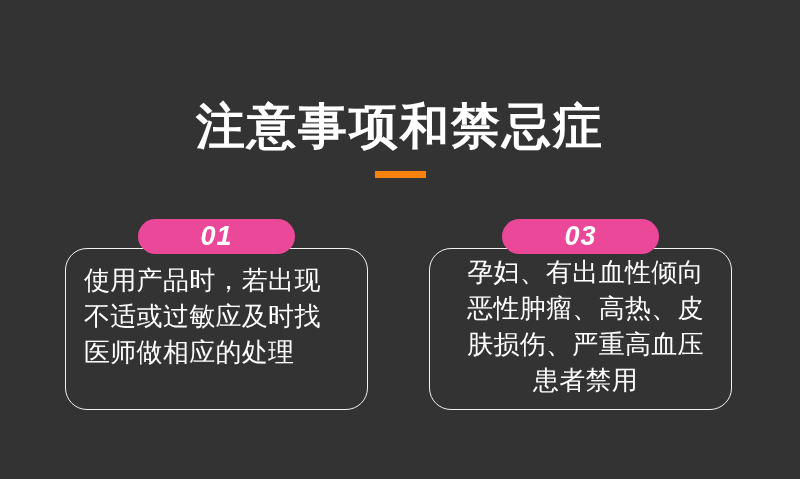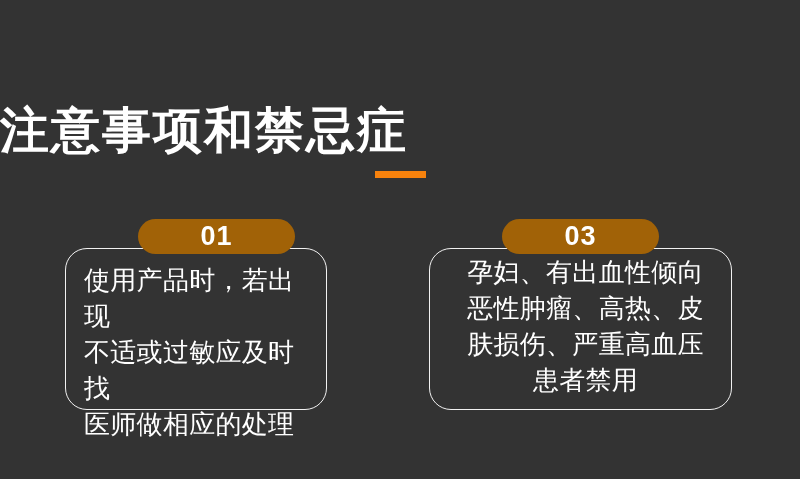--- a/index.html
+++ b/index.html
@@ -21,26 +21,28 @@
     background: #333333;
     box-sizing: border-box;
   }
 
   
   #page-title {
     position: absolute;
     left: 0;
     top: 66px;
     width: 800px;
+    text-align: center;
     color: #ffffff;
     font-size: 49px;
     font-weight: bold;
     letter-spacing: 2px;
     line-height: 62px;
     white-space: nowrap;
+    font-family: Liberation Mono, monospace;
   }
 
   
   #title-divider {
     position: absolute;
     left: 375px;
     top: 171px;
     width: 51px;
     height: 7px;
     background: #F7820D;
@@ -49,21 +51,21 @@
   
   .card {
     position: absolute;
     top: 248px;
     height: 162px;
     border: 1.6px solid #f2f2f2;
     border-radius: 22px;
     box-sizing: border-box;
     background: transparent;
   }
-  #card-1 { left: 65px;  width: 262px; }
+  #card-1 { left: 65px;  width: 303px; }
   #card-2 { left: 429px; width: 303px; text-align: center; }
 
   .card-text {
     position: absolute;
     left: 18px;
     top: 13px;
     right: 8px;
     color: #ffffff;
     font-size: 26px;
     line-height: 36px;
@@ -74,25 +76,26 @@
   #card-2 .card-text {
     top: 5px;
   }
 
   
   .badge {
     position: absolute;
     top: 219px;
     width: 157px;
     height: 35px;
-    background: #a16207;
+    background: #ec4899;
     border-radius: 18px;
     color: #ffffff;
     font-size: 27px;
     font-weight: bold;
+    font-style: italic;
     line-height: 35px;
     text-align: center;
     letter-spacing: 1px;
     box-sizing: border-box;
   }
   #badge-1 { left: 138px; }
   #badge-2 { left: 502px; }
 </style>
 </head>
 <body>

